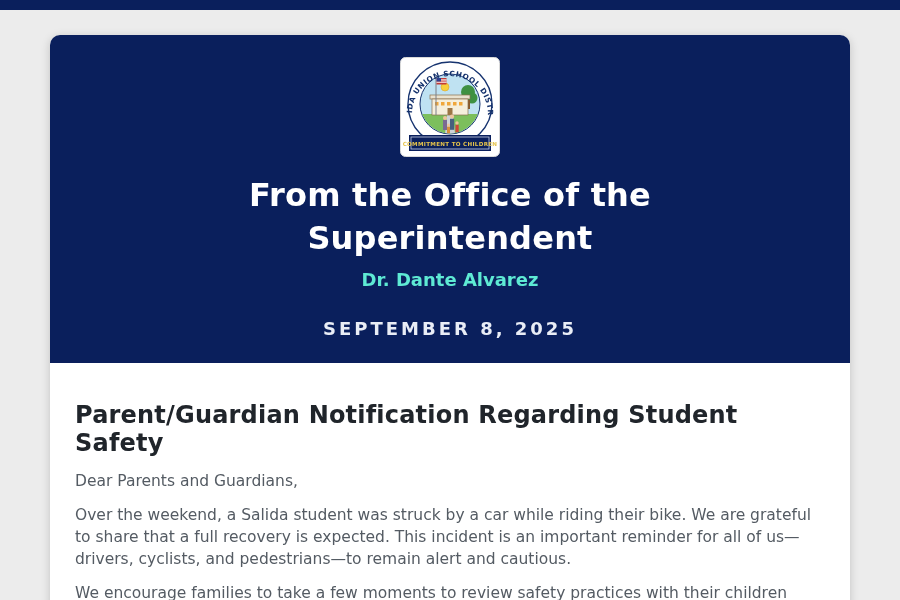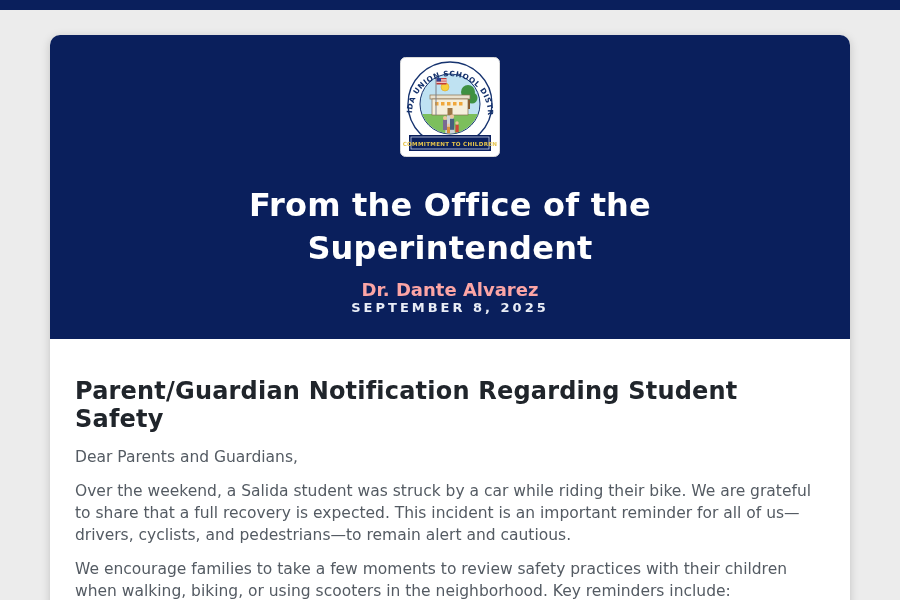--- a/index.html
+++ b/index.html
@@ -31,34 +31,35 @@
     width: 100px;
     height: 100px;
     line-height: 0;
   }
   .masthead h1 {
     color: #ffffff;
     font-size: 32px;
     line-height: 1.34;
     font-weight: bold;
     max-width: 600px;
-    margin: 23px auto 0 auto;
+    margin: 13px auto 0 auto;
     letter-spacing: 0.2px;
   }
   .masthead .author {
-    color: #fca5a5;
+    color: #5eead4;
     font-size: 18px;
     font-weight: bold;
     margin-top: 9px;
   }
   .masthead .date {
     color: #e9edf6;
-    font-size: 13px;
+    font-size: 18px;
     font-weight: bold;
     letter-spacing: 3px;
+    margin-top: 28px;
   }
   .letter {
     background: #ffffff;
     padding: 26px 25px 60px 25px;
     min-height: 420px;
   }
   .letter h2 {
     color: #20252b;
     font-size: 24px;
     font-weight: bold;

